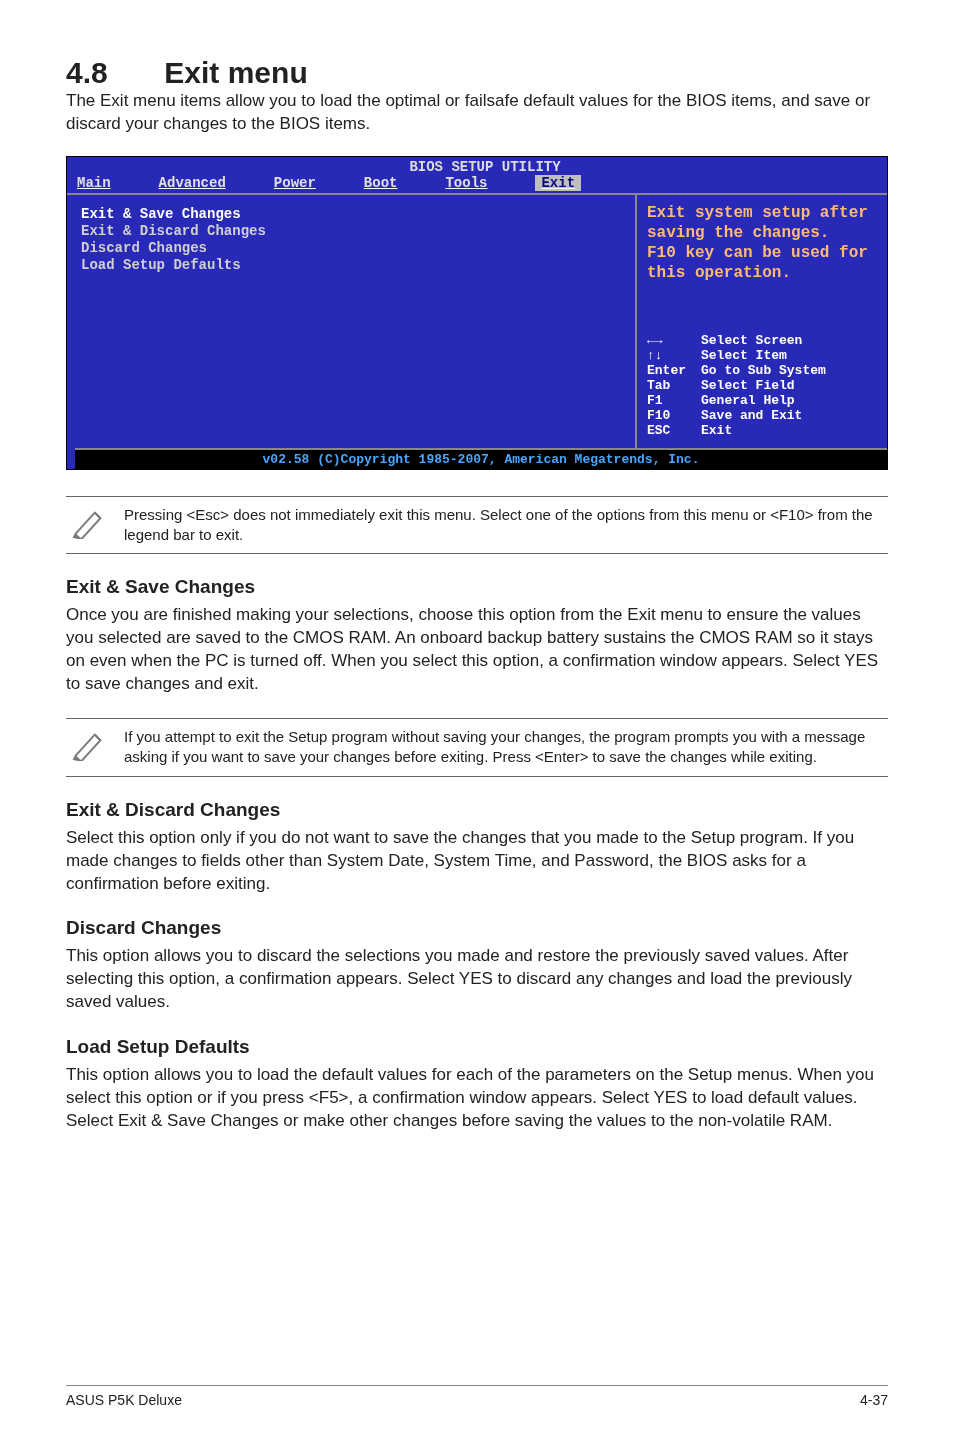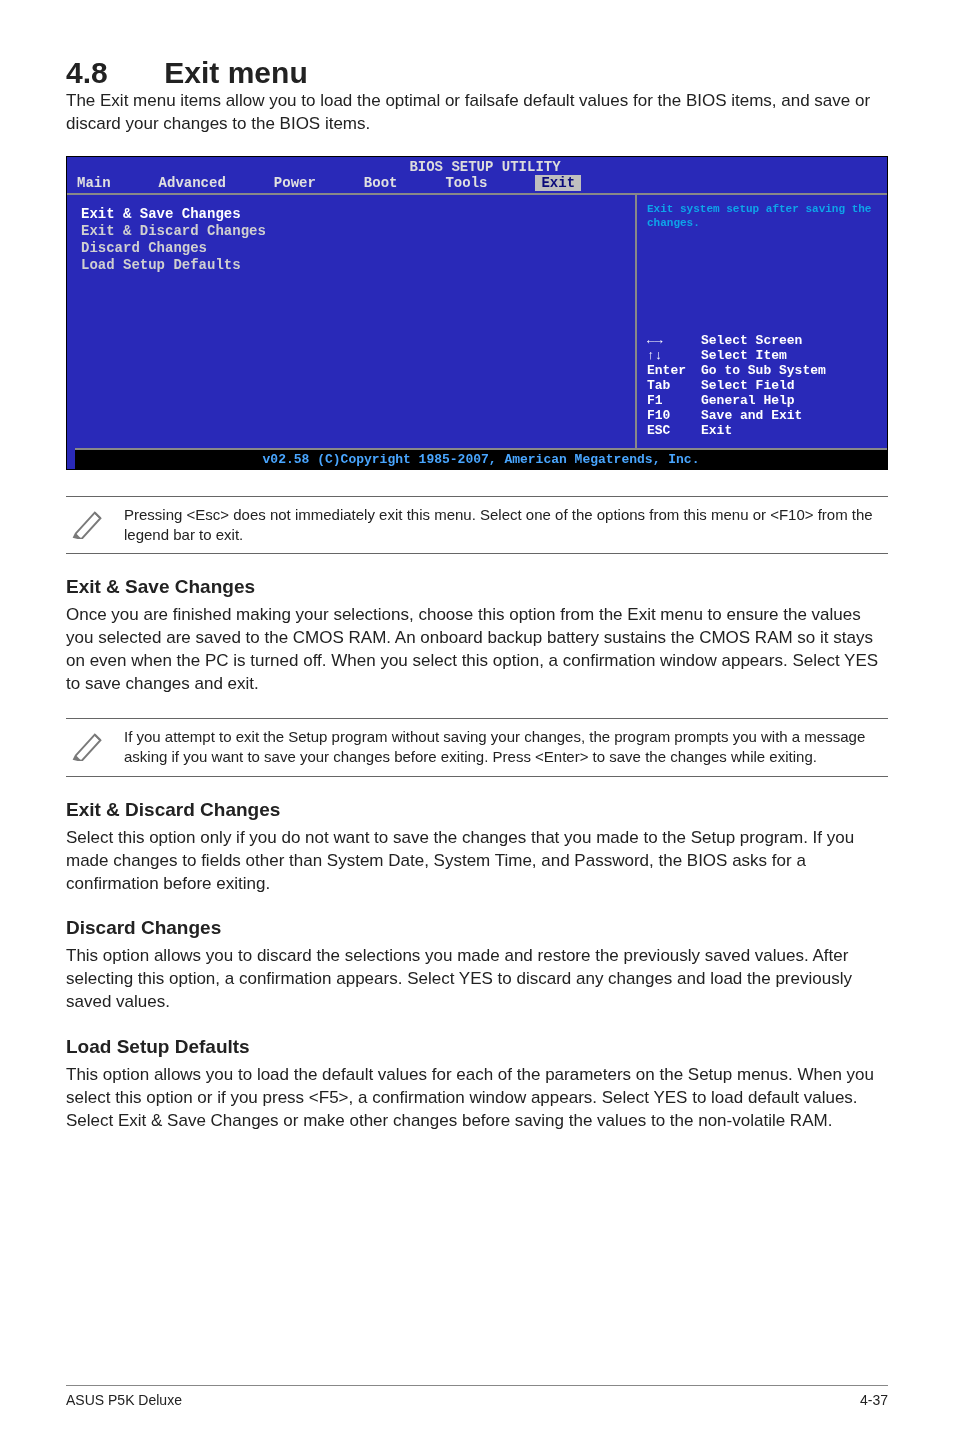--- a/index.html
+++ b/index.html
@@ -8,32 +8,32 @@
   h1.page-title { font-size: 30px; font-weight: 700; }
   h1.page-title .secnum { display:inline-block; width:90px; }
   p.body { font-size:17px; line-height:1.35; margin-bottom:14px; }
   
   .bios {
     width: 100%; border:1px solid #000; background:#2929b8; color:#fff;
     font-family: "Courier New", Courier, monospace; font-size:14px; font-weight:bold;
     margin: 6px 0 18px 0;
   }
   .bios .titlebar { text-align:center; background:#2929b8; color:#dcdcdc; padding:2px 0 0 16px; }
-  .bios .tabs { display:flex; padding:0 18px 2px 10px; }
+  .bios .tabs { display:flex; padding:0 18px 2px 10px;text-decoration:underline; }
   .bios .tabs .tab { padding:0 18px 0 0; margin-right:30px; color:#e0e0e0; }
   .bios .tabs .tab.sel { background:#bfbfbf; color:#0a0a7a; padding:0 6px; margin-right:30px; }
   .bios .work { display:flex; border-top:2px solid #888; }
   .bios .left {
     flex:1; padding:10px 14px 18px 14px; color:#ffff33; min-height:220px;
     border-right:2px solid #888;
   }
   .bios .left .item { color:#d0d0d0; margin:1px 0; }
   .bios .left .item.sel { color:#fff; }
   .bios .right { width:250px; padding:8px 10px 10px 10px; font-weight:bold; }
-  .bios .right .help { color:#0ea5e9; font-size:11px; line-height:1.25; min-height:96px; }
+  .bios .right .help { color:#fdba74; font-size:16px; line-height:1.25; min-height:96px; }
   .bios .right .keys { color:#fff; font-size:13px; margin-top:34px; }
   .bios .right .keys .row { display:flex; }
   .bios .right .keys .k { width:54px; }
   .bios .footer {
     background:#000; color:#49a6ff; text-align:center; padding:2px 0; font-size:13px;
     border-top:2px solid #888;
     margin-left:8px;
   }
   
   .note { display:flex; align-items:flex-start; border-top:1px solid #666; border-bottom:1px solid #666;
@@ -70,20 +70,21 @@
       <div class="item sel">Exit &amp; Save Changes</div>
       <div class="item">Exit &amp; Discard Changes</div>
       <div class="item">Discard Changes</div>
       <div class="item"></div>
       <div class="item">Load Setup Defaults</div>
     </div>
     <div class="right">
       <div class="help">
         <div>Exit system setup after saving the changes.</div>
         <div></div>
+        <div>F10 key can be used for this operation.</div>
       </div>
       <div class="keys">
         <div class="row">
             <span class="k">←→</span>
             <span>Select Screen</span>
           </div>
         <div class="row">
             <span class="k">↑↓</span>
             <span>Select Item</span>
           </div>

